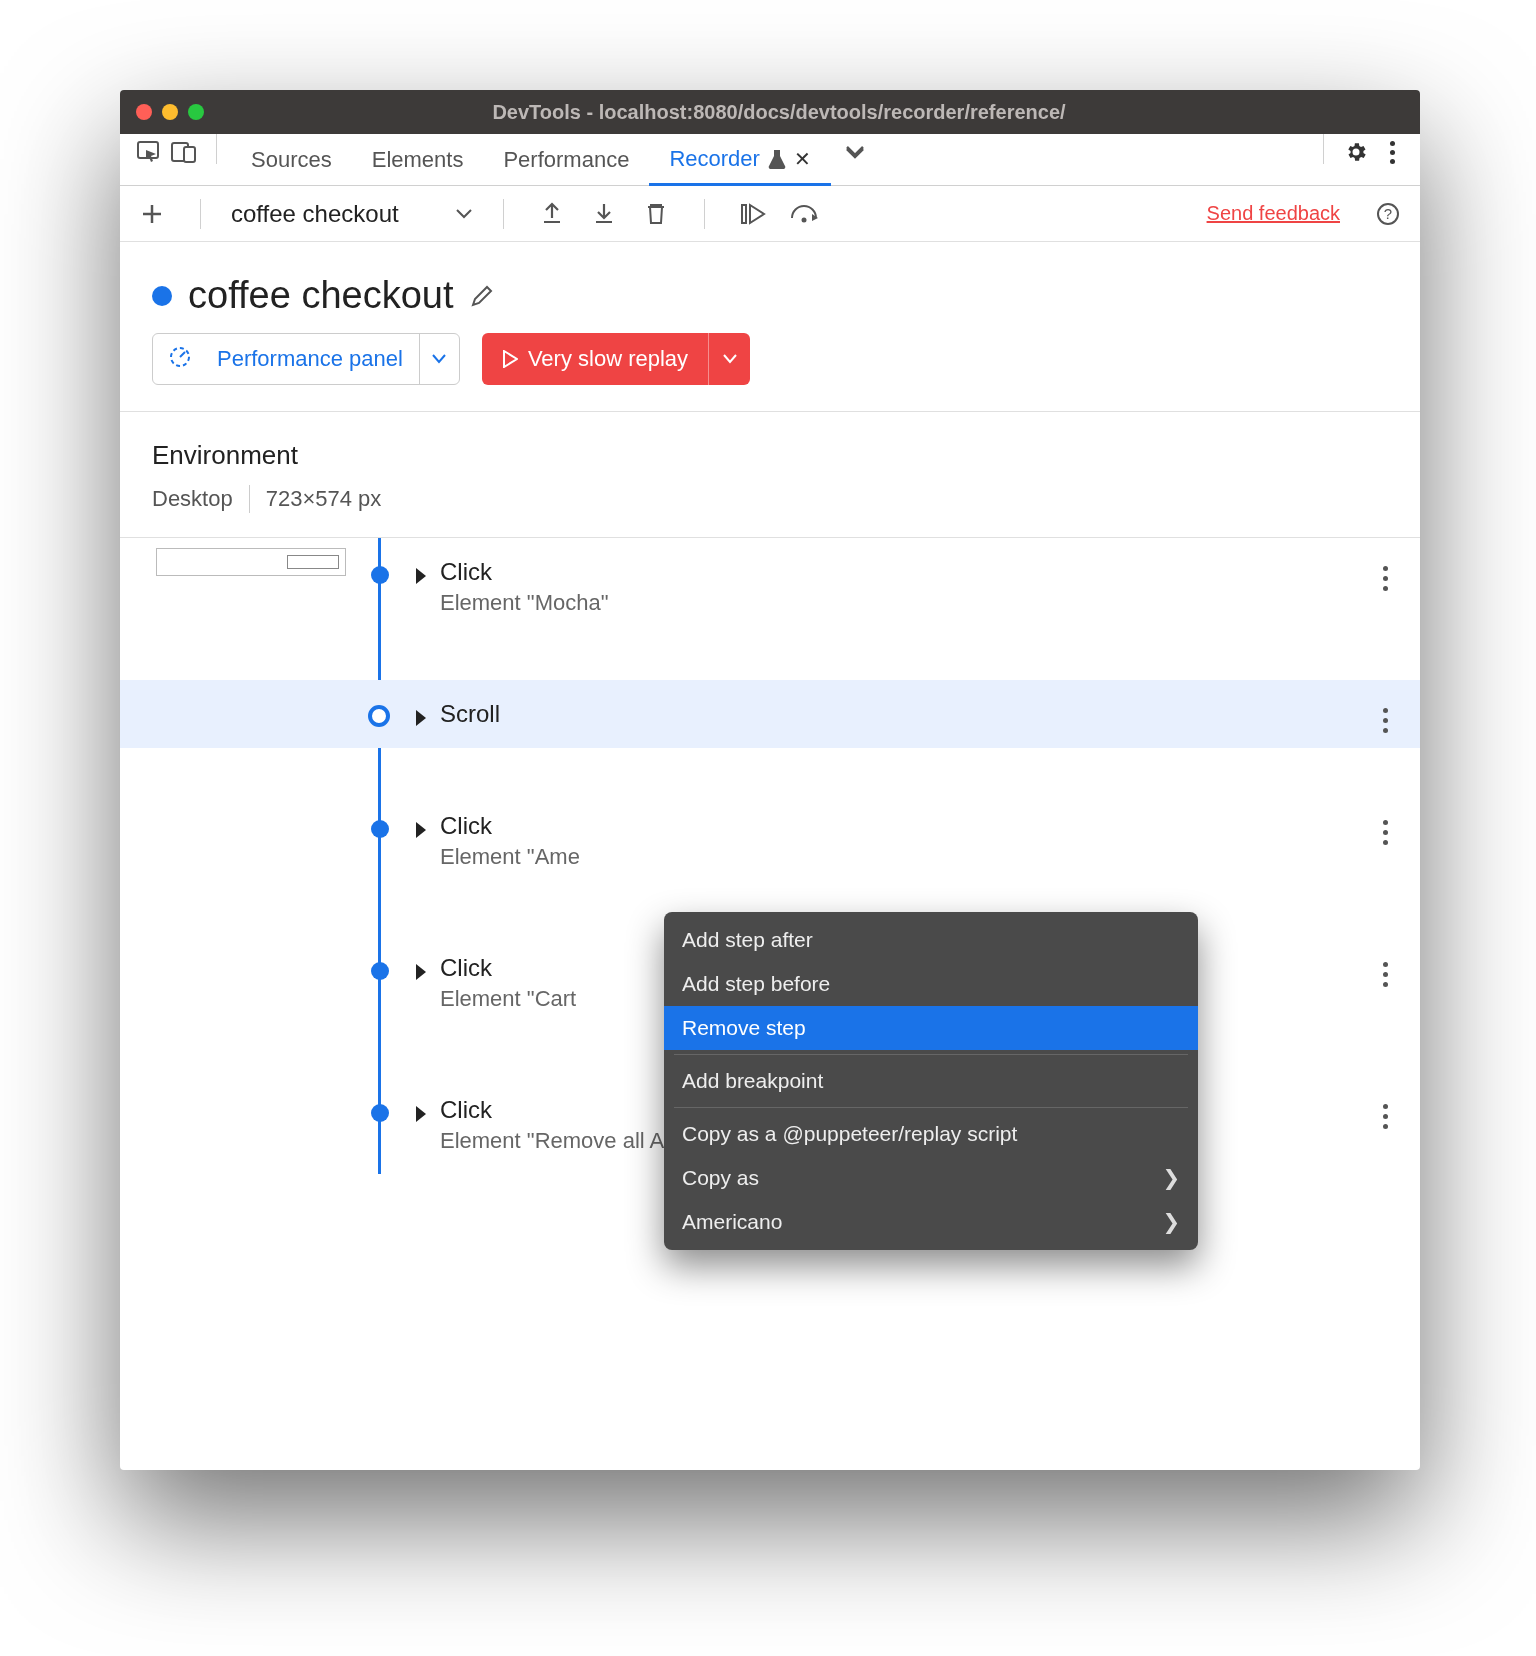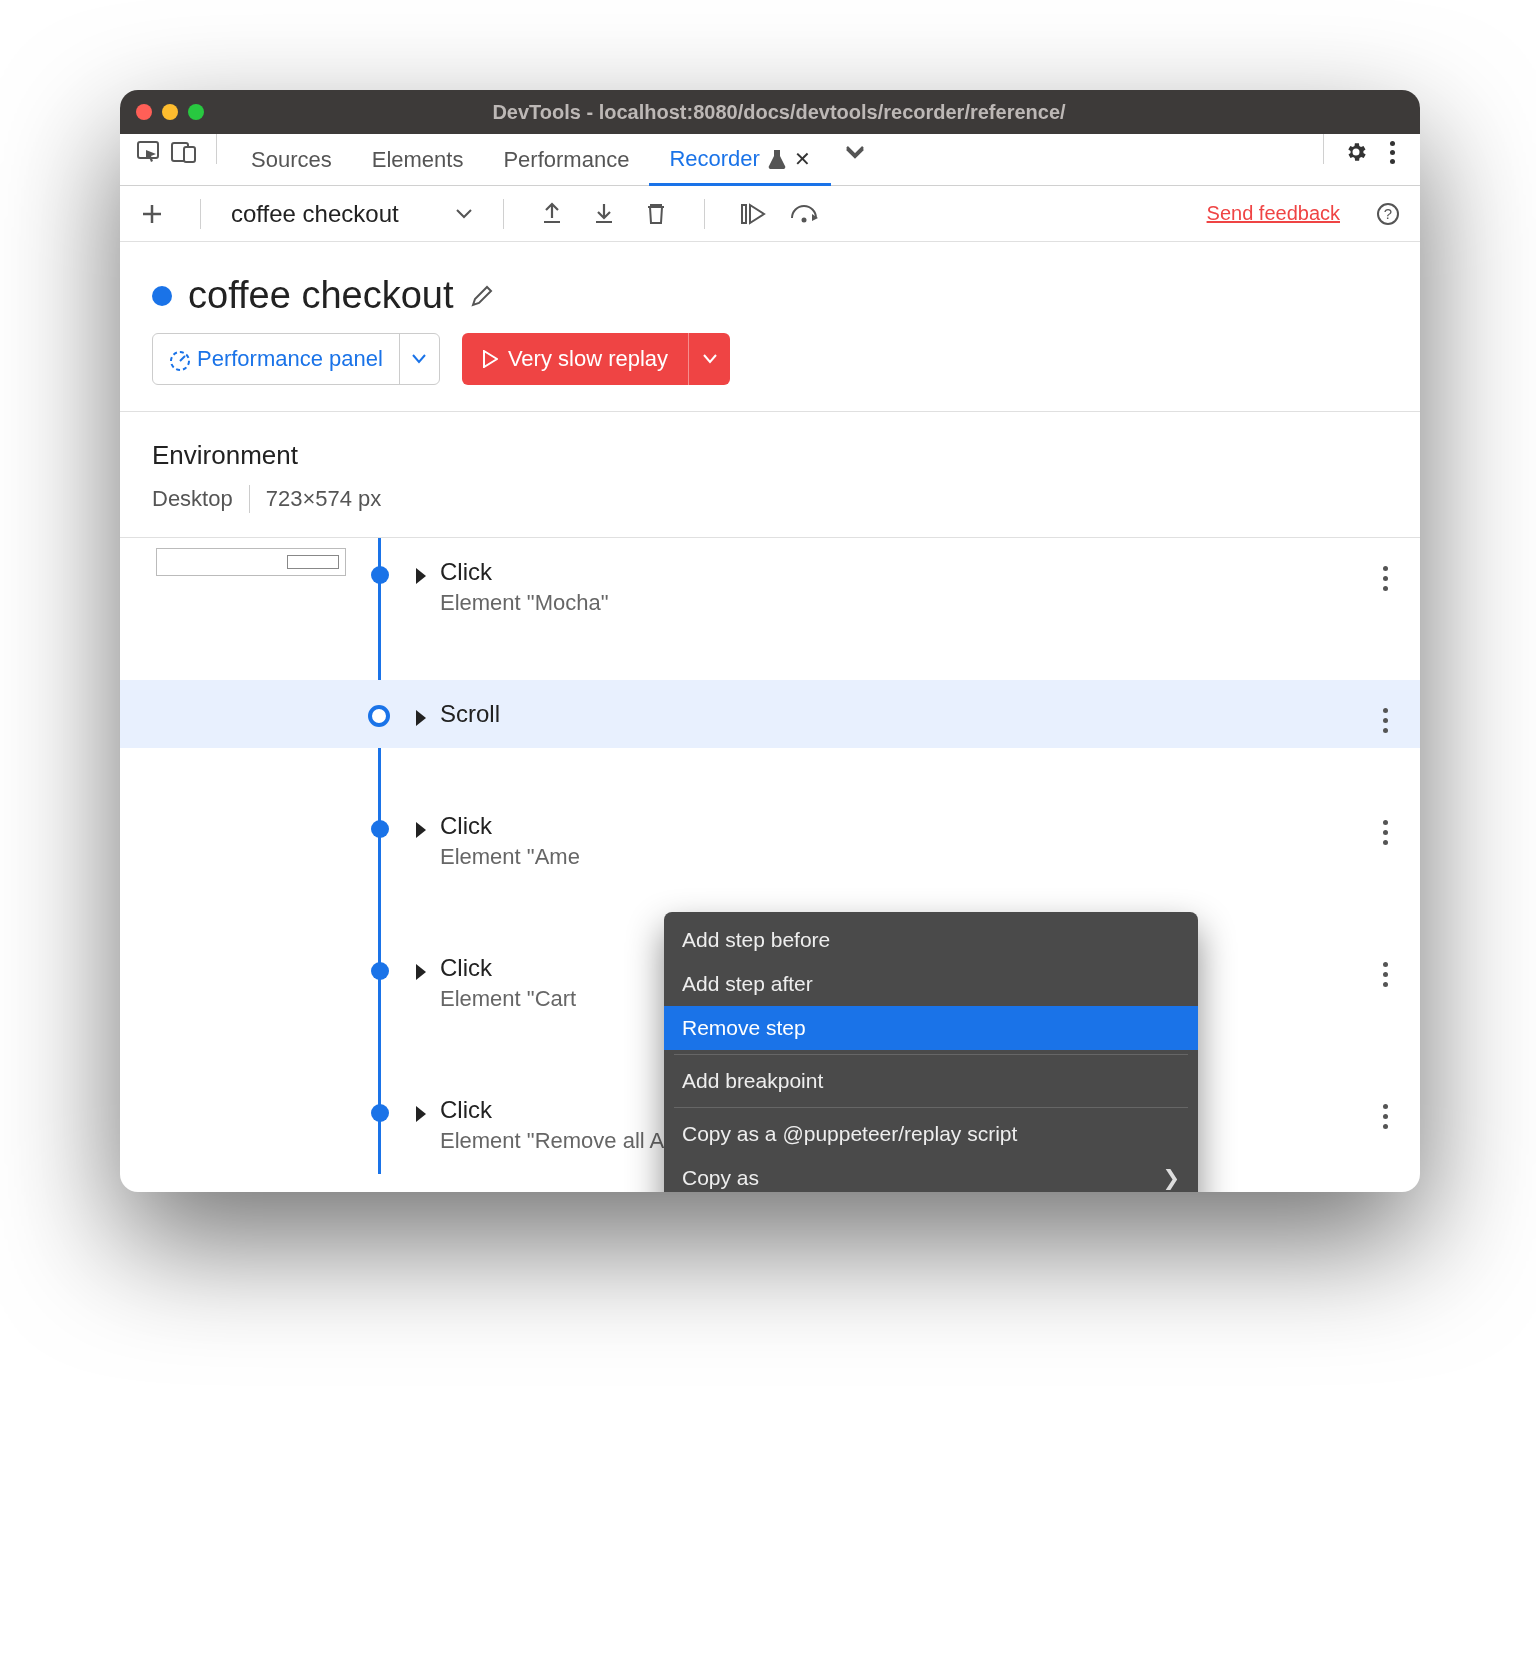--- a/index.html
+++ b/index.html
@@ -1,19 +1,19 @@
 <!DOCTYPE html>
 <html><head>
 <meta charset="utf-8">
 <style>
   * { box-sizing: border-box; font-family: -apple-system, "Helvetica Neue", Arial, sans-serif; }
   body { margin:0; background:#fff; width:1536px; height:1656px; position:relative; }
   .window {
-    position:absolute; left:120px; top:90px; width:1300px; height:1102px;
-    background:#fff; border-radius:18px; overflow:hidden;
+    position:absolute; left:120px; top:90px; width:1300px; height:1380px;
+    background:#fff; border-radius:4px; overflow:hidden;
     box-shadow:0 50px 120px rgba(0,0,0,0.55);
   }
   .titlebar { height:44px; background:#3d3a39; display:flex; align-items:center; padding:0 16px; }
   .traffic-dot { width:16px; height:16px; border-radius:50%; margin-right:10px; }
   .title-text { flex:1; text-align:center; color:#bdb8b6; font-size:20px; font-weight:600; margin-left:-60px; }
 
   .dt-tabs {
     height:52px; border-bottom:1px solid #d0d0d0; display:flex; align-items:flex-start;
     padding:0 10px; font-size:22px; color:#555;
   }
@@ -27,21 +27,21 @@
   .link { text-decoration:underline; color:#ef4444; font-size:20px; }
 
   .title-row { display:flex; align-items:center; gap:16px; padding:32px 32px 16px; }
   .dot-blue { width:20px; height:20px; border-radius:50%; background:#1a73e8; }
   .page-title { font-size:38px; color:#222; }
 
   .btn-outline {
     display:flex; align-items:center; height:52px; border:1px solid #ccc; border-radius:6px;
     color:#1a73e8; font-size:22px; background:#fff;
   }
-  .btn-outline .main { padding:0 16px; display:flex; align-items:flex-end; gap:6px; }
+  .btn-outline .main { padding:0 16px; display:flex; align-items:flex-start; gap:26px; }
   .btn-outline .caret { border-left:1px solid #ccc; width:40px; display:flex; align-items:center; justify-content:center; height:100%; }
   .btn-fill {
     display:flex; align-items:center; height:52px; border-radius:6px; background:#ef4444; color:#fff; font-size:22px; font-weight:500;
   }
   .btn-fill .main { padding:0 20px; display:flex; align-items:center; gap:10px; }
   .btn-fill .caret { border-left:1px solid rgba(255,255,255,0.4); width:42px; display:flex; align-items:center; justify-content:center; height:100%; }
   .btns-row { display:flex; gap:22px; padding:0 32px 26px; }
 
   .settings { border-top:1px solid #e0e0e0; display:flex; padding:28px 32px 24px; border-bottom:1px solid #e0e0e0; }
   .settings .left { flex:1; }
@@ -319,24 +319,24 @@
       <div class="menu-btn">
           <span></span>
           <span></span>
           <span></span>
         </div>
     </div>
   </div>
 
   <div class="ctx">
     <div class="item">
+        <span>Add step after</span>
+      </div>
+    <div class="item">
         <span>Add step before</span>
-      </div>
-    <div class="item">
-        <span>Add step after</span>
       </div>
     <div class="item hl">
         <span>Remove step</span>
       </div>
     <div class="sep"></div>
     <div class="item">
         <span>Add breakpoint</span>
       </div>
     <div class="sep"></div>
     <div class="item">

